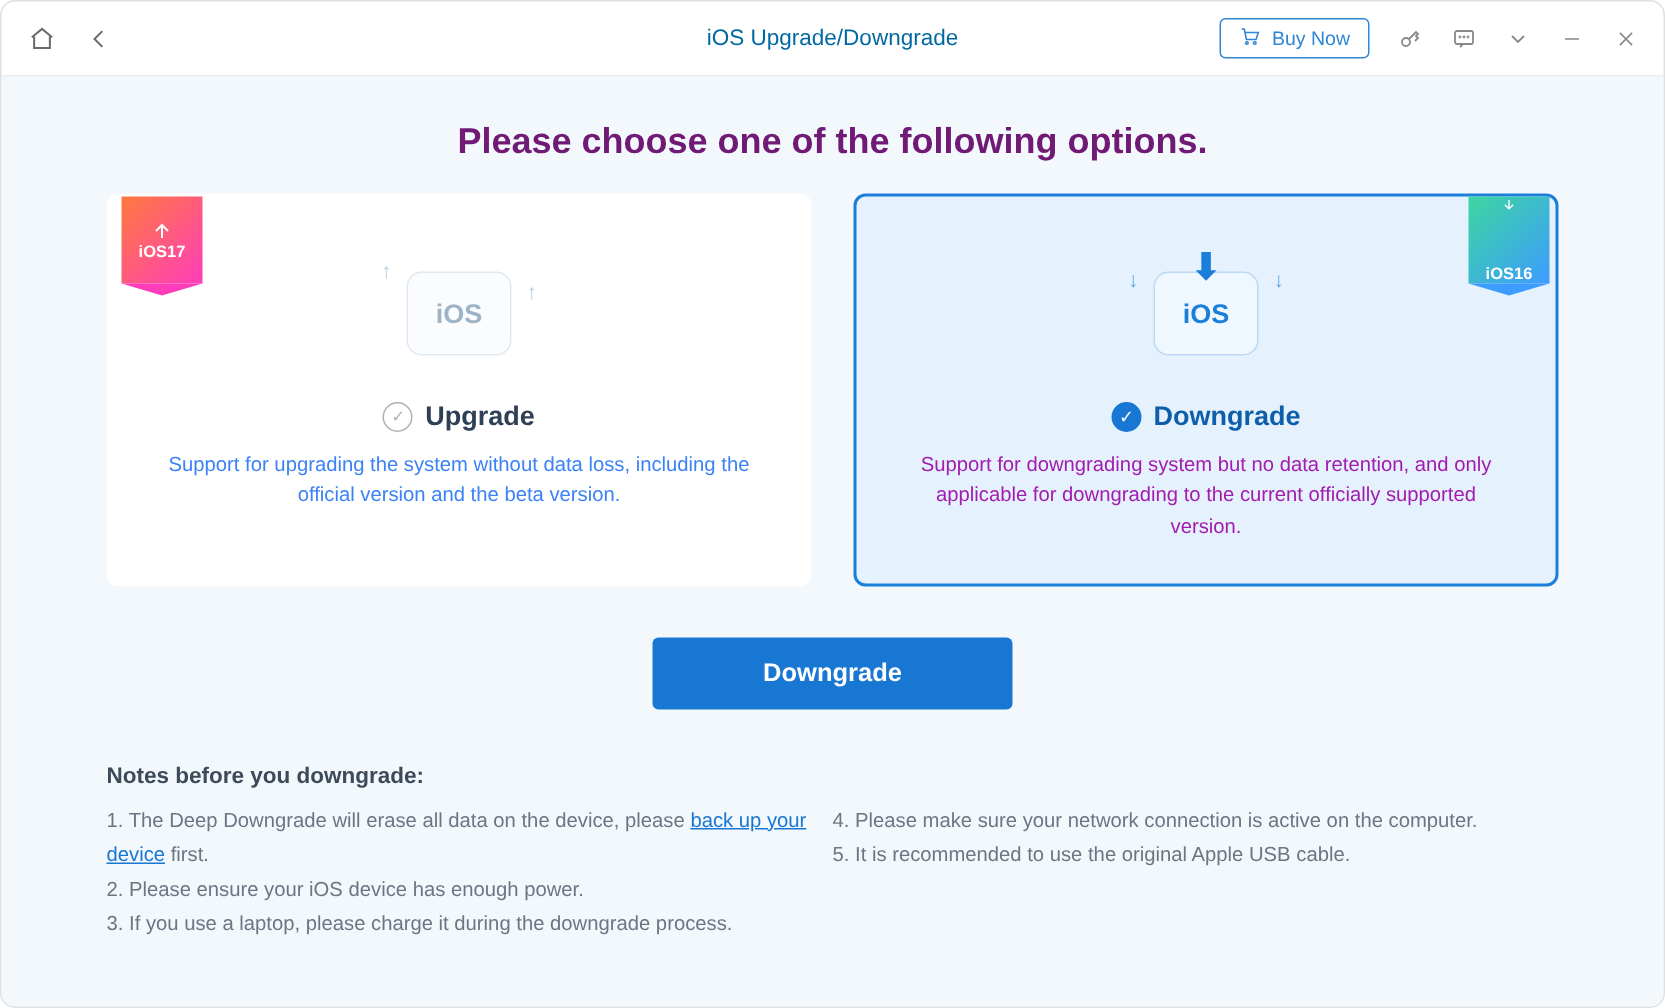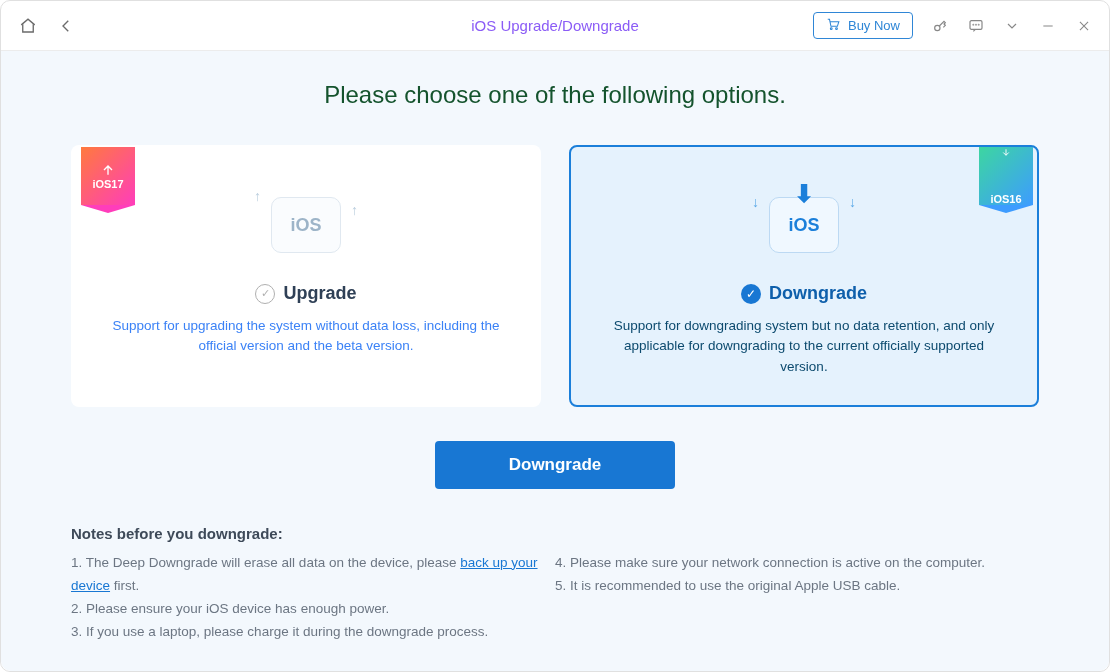--- a/index.html
+++ b/index.html
@@ -25,21 +25,21 @@
     width: 22px; height: 22px;
     display: flex; align-items: center; justify-content: center;
     color: #6b6b6b;
     cursor: pointer;
   }
   .titlebar-title {
     position: absolute;
     left: 50%;
     transform: translateX(-50%);
     font-size: 15px;
-    color: #8b5cf6;
+    color: #0369a1;
   }
   .titlebar-right {
     margin-left: auto;
     display: flex;
     align-items: center;
     gap: 18px;
   }
   .buy-btn {
     border: 1px solid #2f86d6;
     color: #2f86d6;
@@ -60,23 +60,23 @@
   }
   .content {
     background: #f3f8fd;
     height: calc(100% - 50px);
     padding: 30px 70px 30px 70px;
     border-radius: 0 0 10px 10px;
   }
   .page-heading {
     text-align: center;
     font-size: 24px;
-    font-weight: 400;
-    color: #14532d;
-    margin-bottom: 36px;
+    font-weight: 700;
+    color: #701a75;
+    margin-bottom: 20px;
   }
   .cards {
     display: flex;
     gap: 28px;
     justify-content: center;
   }
   .card {
     flex: 1;
     background: #ffffff;
     border-radius: 8px;
@@ -157,21 +157,21 @@
     width:20px; height:20px; border-radius:50%;
     display:flex; align-items:center; justify-content:center;
   }
   .check-gray { border:1.5px solid #b0b0b0; color:#b0b0b0; font-size:11px; }
   .check-blue { background:#1877d3; color:#fff; font-size:12px; }
   .card-desc {
     font-size: 13.5px;
     line-height: 1.5;
     color: #3b82f6;
   }
-  .card.selected .card-desc { color: #0c4a6e; }
+  .card.selected .card-desc { color: #a21caf; }
   .action-btn {
     display:block;
     margin: 34px auto 0 auto;
     background: #1877d3;
     color:#fff;
     border:none;
     font-size: 17px;
     font-weight:600;
     padding: 14px 0;
     width: 240px;

